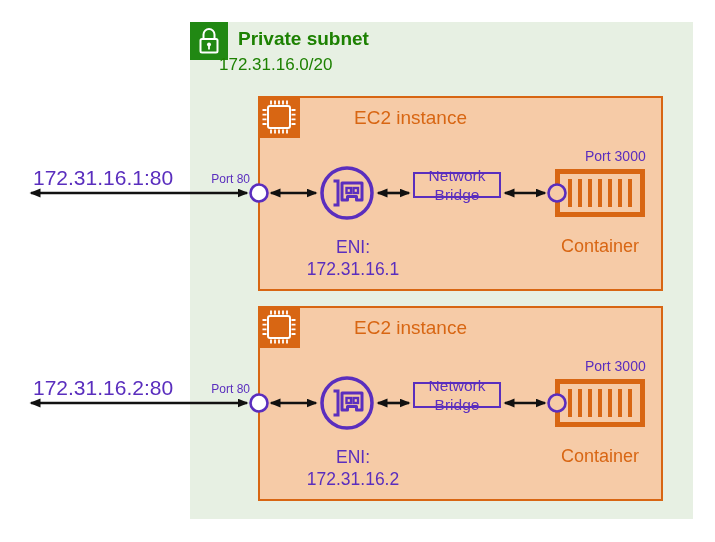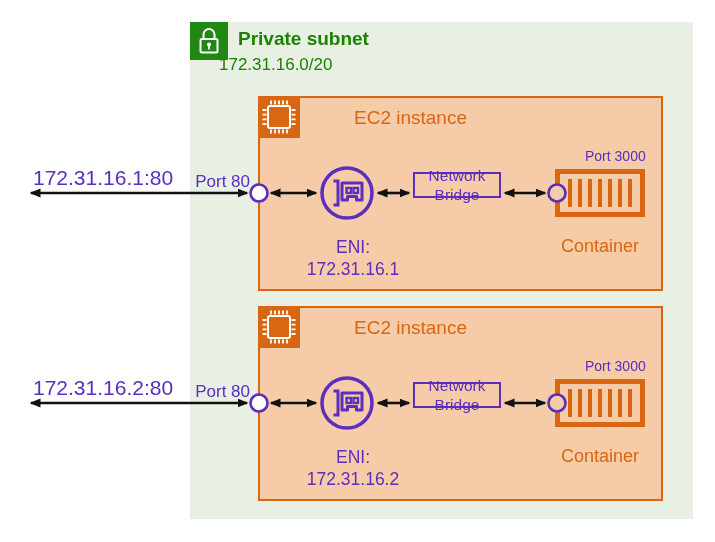--- a/index.html
+++ b/index.html
@@ -63,21 +63,21 @@
   .ext-label {
     position: absolute;
     left: 33px; top: 70px;
     width: 172px; 
     font-size: 21px; color: #5a2ebe;
   }
   .port80-label {
     position: absolute;
     left: 188px; top: 76px;
     width: 62px; text-align: right;
-    font-size: 17px; color: #5a2ebe;
+    font-size: 12px; color: #5a2ebe;
   }
   .eni-icon { position: absolute; left: 319px; top: 69px; }
   .eni-label {
     position: absolute;
     left: 276px; top: 140px;
     width: 154px; text-align: center;
     font-size: 17.5px; line-height: 22px; color: #5a2ebe;
   }
   .bridge {
     position: absolute;

